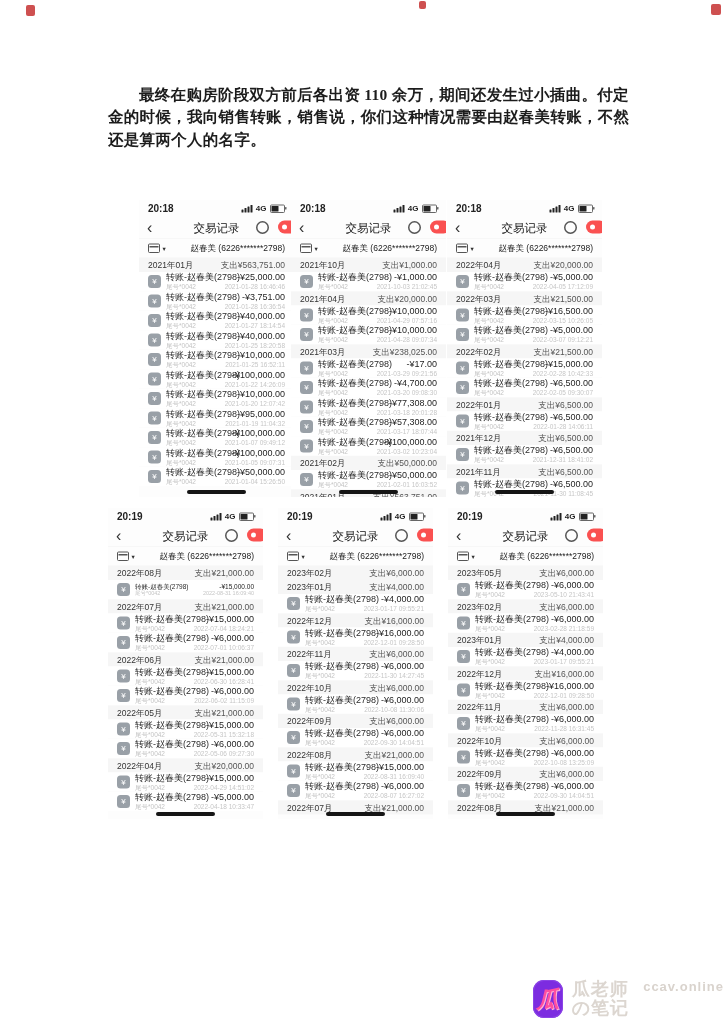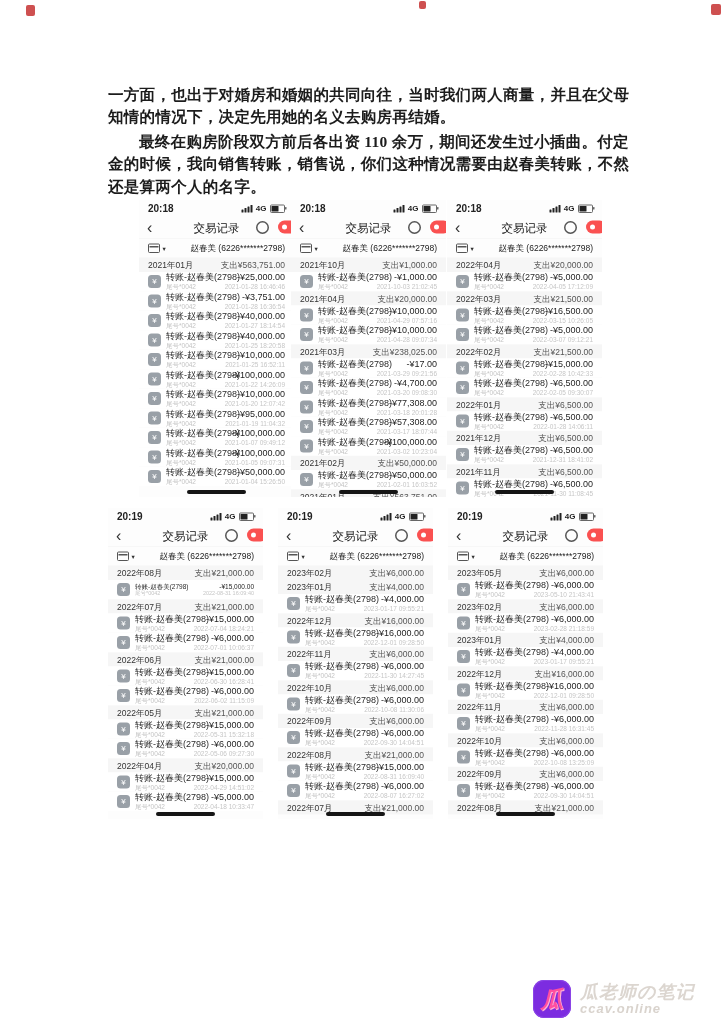--- a/index.html
+++ b/index.html
@@ -68,33 +68,32 @@
   .tamt{font-size:18px;color:#1d1d1d;}
   .tdate{font-size:13px;color:#c6c6c6;white-space:nowrap;}
   .txn.small .ttitle{font-size:13px;}
   .txn.small .tamt{font-size:13px;}
   .txn.small .tsub,.txn.small .tdate{font-size:11px;}
   .homebar{position:absolute;bottom:6px;left:50%;transform:translateX(-50%);width:118px;height:8px;background:#151515;border-radius:5px;}
   
   .wm{position:absolute;left:533px;top:980px;display:flex;align-items:center;gap:9px;}
   .wm-icon{width:38px;height:38px;border-radius:11px;background:#7c2ce0;display:flex;align-items:center;justify-content:center;box-shadow:0 0 0 1px #8b44e6 inset;}
   .wm-icon span{color:#ff4fa0;font-size:23px;font-weight:700;font-style:italic;text-shadow:1px 1px 0 #ffb3d6;}
-  .wm-text{display:flex;flex-direction:column;line-height:1.05;font-style:italic;}
+  .wm-text{display:flex;flex-direction:row;line-height:1.05;}
   .wm-title{font-size:18px;font-weight:700;color:#dcd6d0;letter-spacing:1px;text-shadow:0 0 1px #fff;}
   .wm-site{font-size:13px;font-weight:700;color:#d9d3cd;letter-spacing:1px;text-shadow:0 0 1px #fff;}
 </style>
 </head>
 <body>
 
 <div class="rmark m1"></div>
 <div class="rmark m2"></div>
 <div class="rmark m3"></div>
 
 <div class="article">
-  <p>一方面，也出于对婚房和婚姻的共同向往，当时我们两人商量，并且在父母知情的情况下，决定先用她的名义去购房再结婚。</p>
   <p class="indent">最终在购房阶段双方前后各出资 110 余万，期间还发生过小插曲。付定金的时候，我向销售转账，销售说，你们这种情况需要由赵春美转账，不然还是算两个人的名字。</p>
 </div>
 
 <div class="wm">
   <div class="wm-icon">
       <span>瓜</span>
     </div>
   <div class="wm-text">
     <span class="wm-title">瓜老师の笔记</span>
     <span class="wm-site">ccav.online</span>

